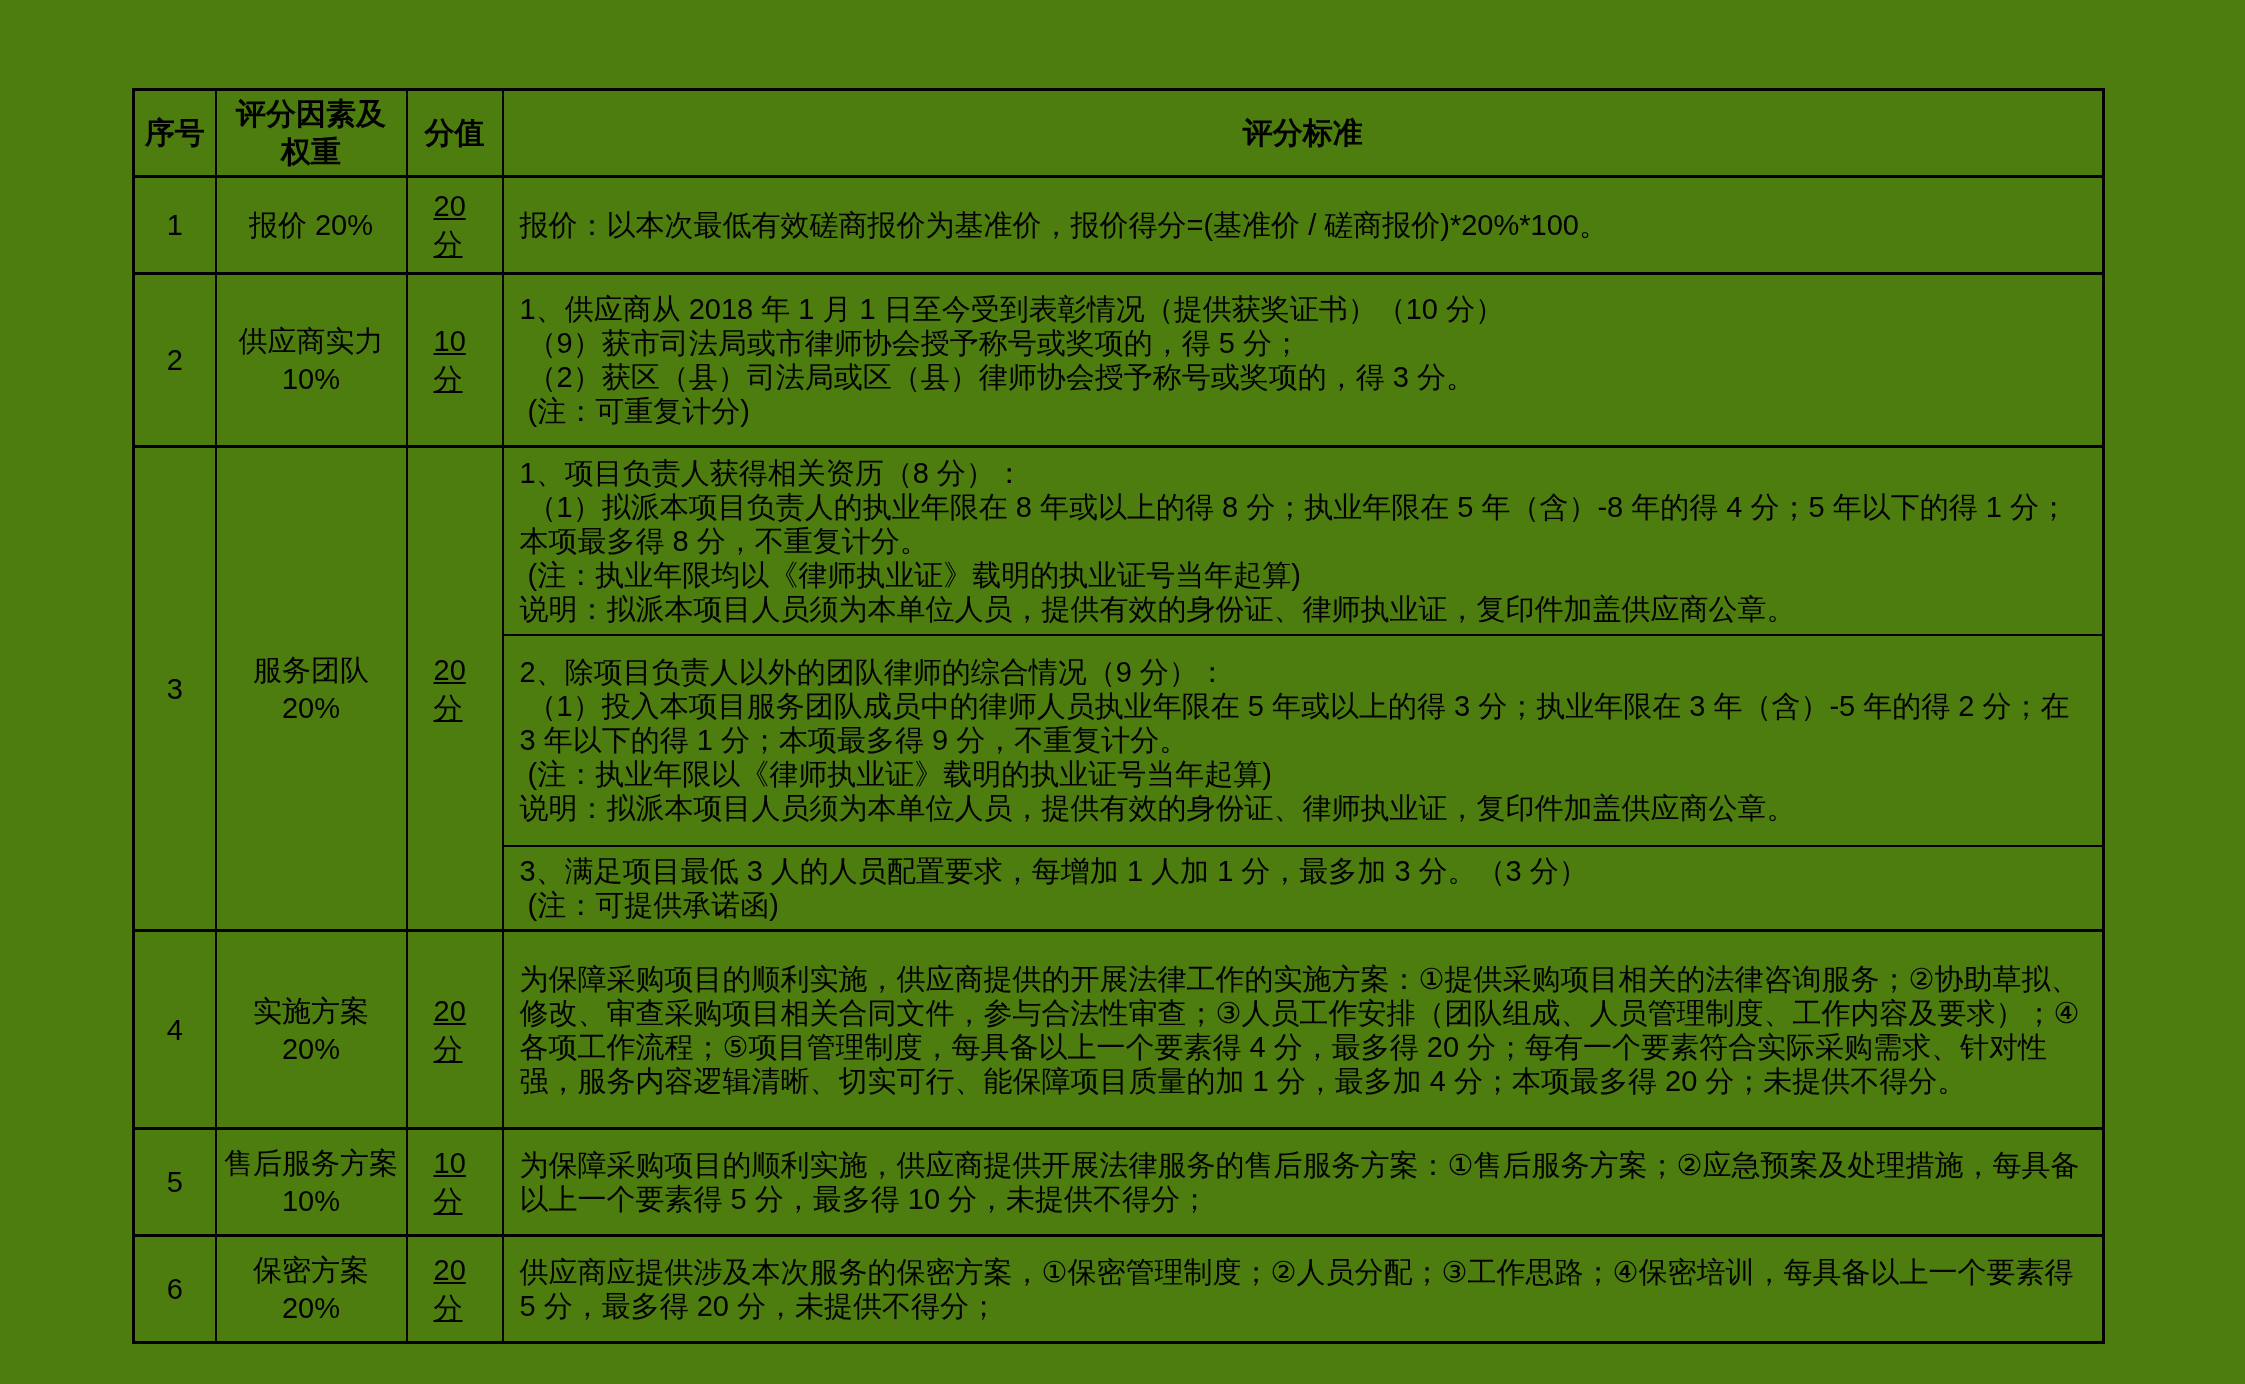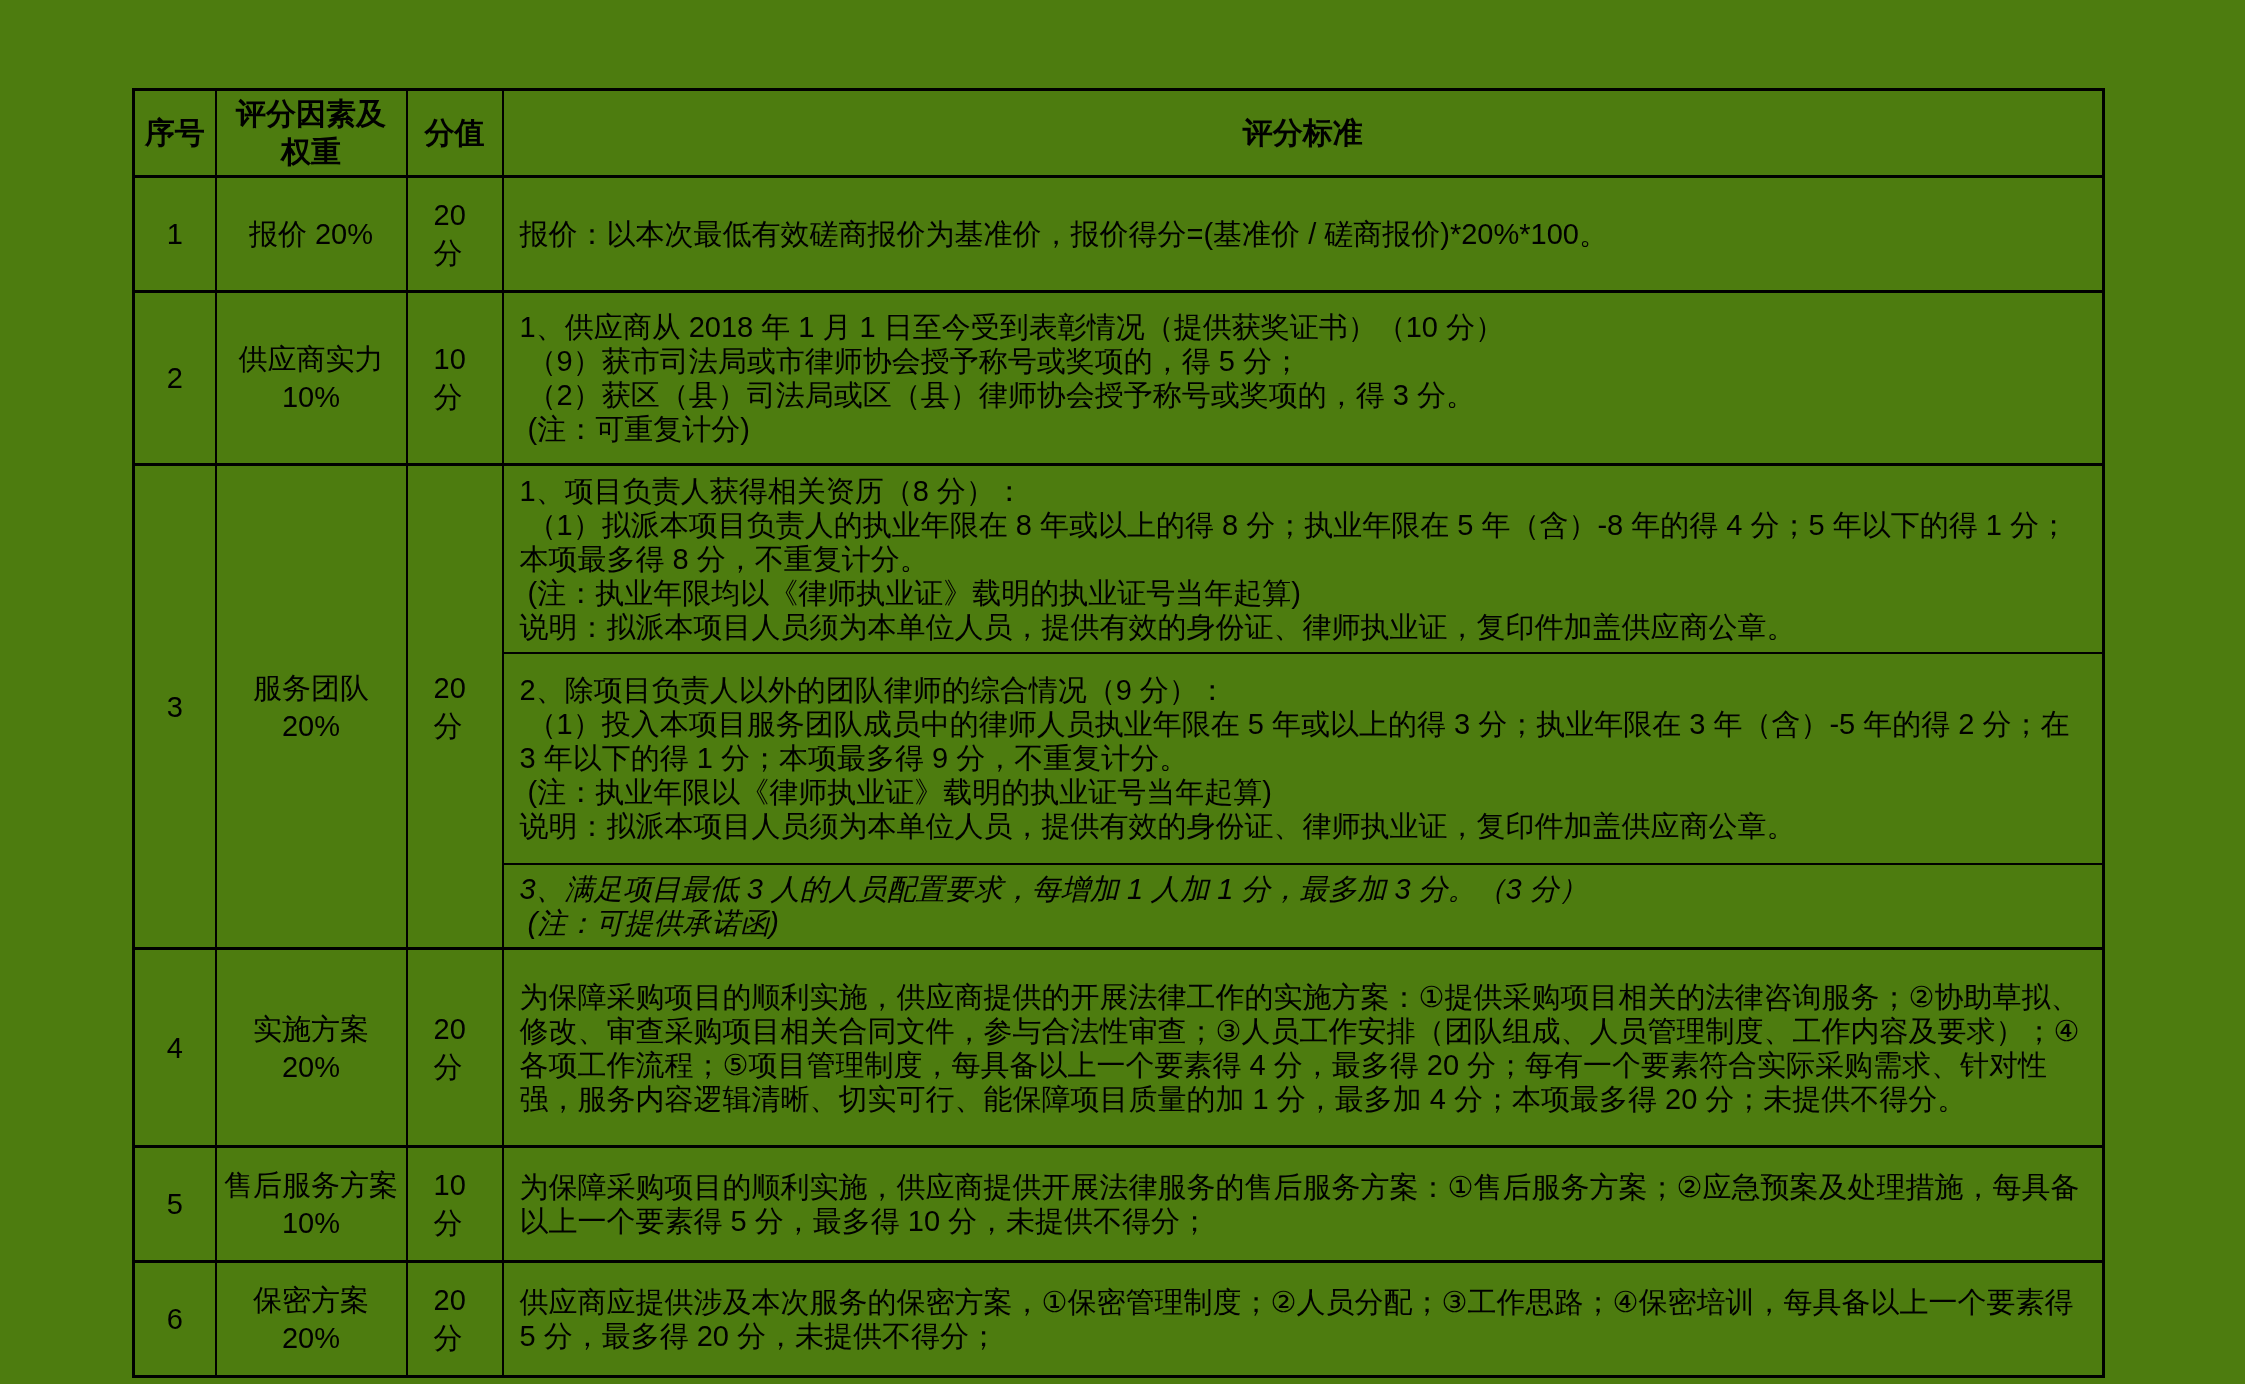--- a/index.html
+++ b/index.html
@@ -41,42 +41,42 @@
   }
   td.c-no {
     text-align: center;
     padding: 2px;
   }
   td.c-factor {
     text-align: center;
     padding: 14px 6px;
     line-height: 38px;
   }
-  td.c-score { padding: 18px; }
+  td.c-score { padding: 9px; text-decoration: underline; }
   td.c-score .score-inner {
     width: 42px;
     margin: 0 auto;
     text-align: left;
     line-height: 38px;
   }
   td.c-crit {
     text-align: left;
     padding: 4px 14px 4px 16px;
   }
   td.c-crit p {
     margin: 0;
     white-space: pre-wrap;
   }
   
   tr.h-hdr  { height: 82px; }
   tr.h-r1   { height: 82px; }
   tr.h-r2   { height: 173px; }
   tr.h-r3a  { height: 188px; }
   tr.h-r3b  { height: 211px; }
-  tr.h-r3c  { height: 85px; font-style: italic; }
+  tr.h-r3c  { height: 85px; }
   tr.h-r4   { height: 198px; }
   tr.h-r5   { height: 81px; }
   tr.h-r6   { height: 80px; }
 </style>
 </head>
 <body>
 
 <div class="page">
   <table class="scoring-table">
     <colgroup>

